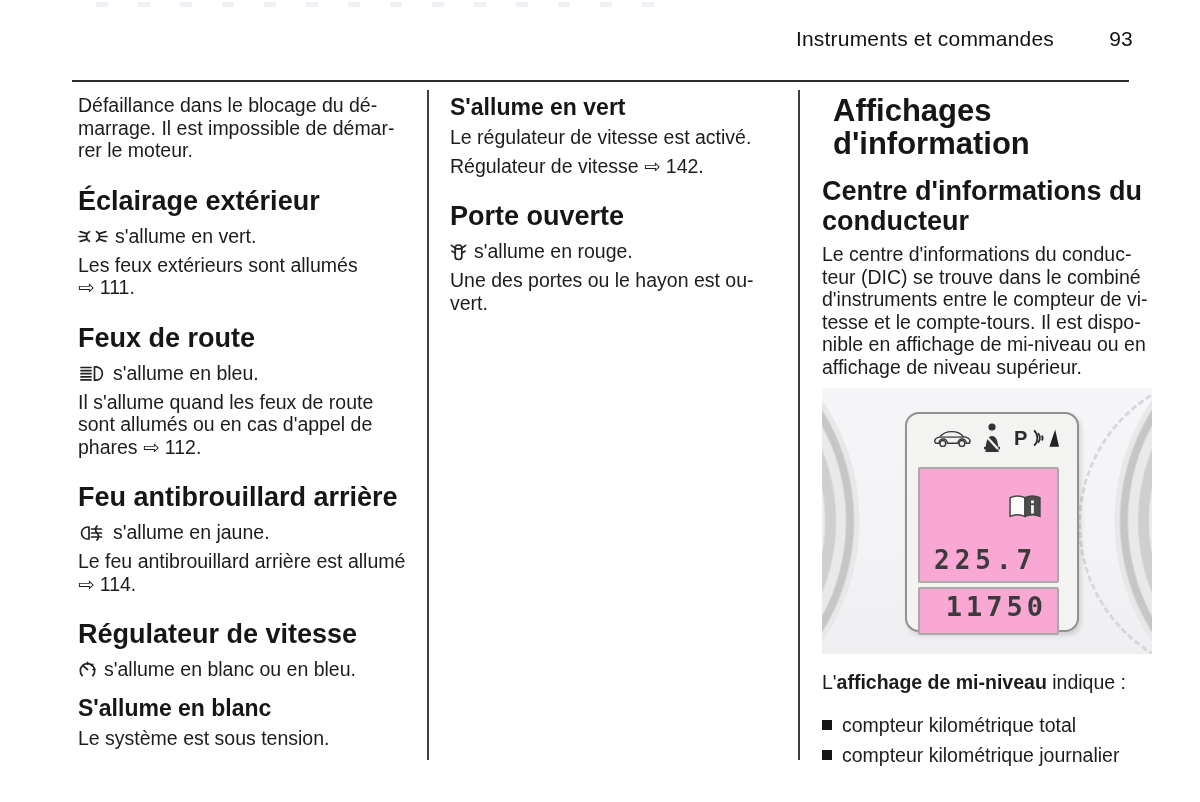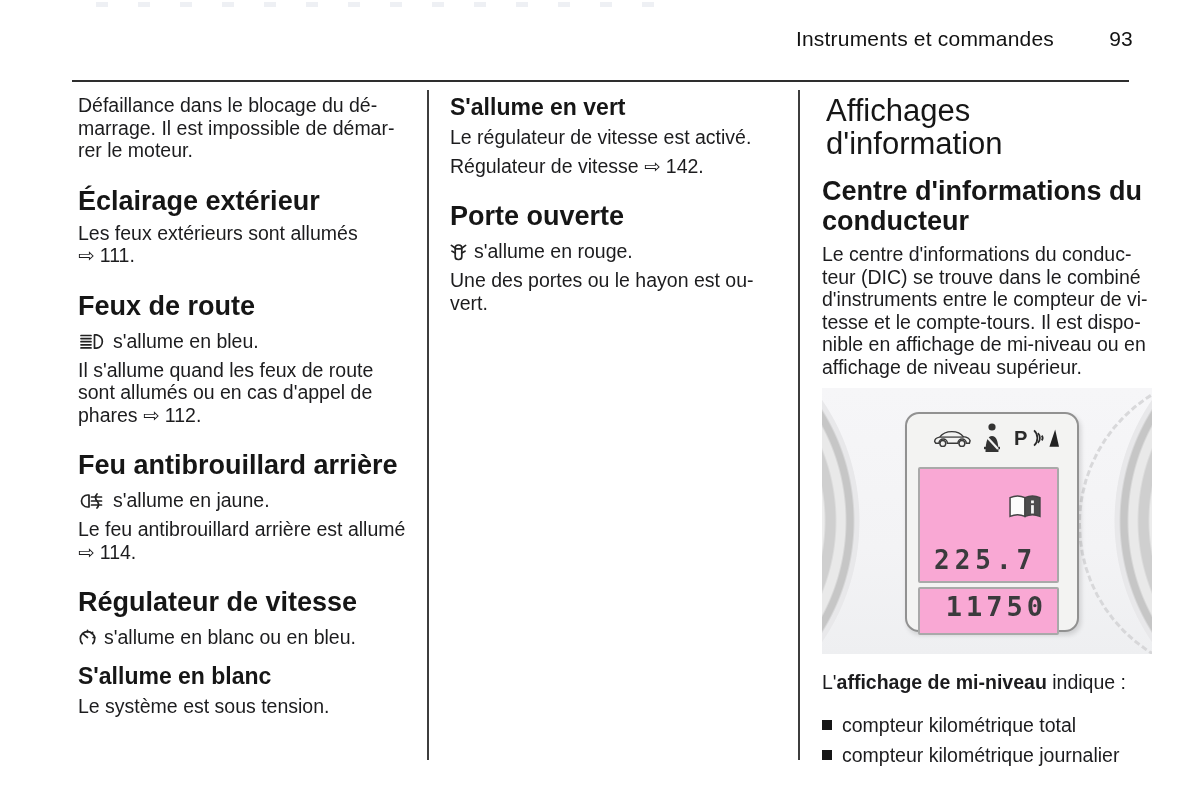--- a/index.html
+++ b/index.html
@@ -19,21 +19,21 @@
   
   .vline{position:absolute;top:90px;height:670px;width:2px;background:#3e3e3e;}
   .vline1{left:427px;} .vline2{left:798px;}
 
   
   .col{position:absolute;top:94px;width:345px;}
   .col1{left:78px;} .col2{left:450px;} .col3{left:822px;width:332px;}
   .col > :first-child{margin-top:0;}
 
   p.body{margin:6px 0 0;font-size:19.5px;line-height:22.5px;white-space:pre-line;}
-  h1{margin:4px;font-size:31px;line-height:33px;font-weight:400;white-space:pre-line;color:#161616;}
+  h1{margin:11px;font-size:31px;line-height:33px;font-weight:700;white-space:pre-line;color:#161616;}
   h2{margin:24px 0 0;font-size:27px;line-height:30px;font-weight:700;white-space:pre-line;color:#161616;}
   h3{margin:14px 0 0;font-size:23px;line-height:26px;font-weight:700;color:#161616;}
   .iconline{display:flex;align-items:center;gap:7px;margin-top:9px;font-size:19.5px;line-height:23px;}
   .iconline svg{flex:none;}
   .ind{stroke:#222;stroke-width:1.7;fill:none;stroke-linecap:round;stroke-linejoin:round;}
 
   
   .dic-image{position:relative;margin-top:10px;width:330px;height:266px;overflow:hidden;
     background:linear-gradient(180deg,#f6f6f8 0%,#f3f3f5 60%,#eeeff1 100%);}
   .ring{position:absolute;width:430px;height:430px;border-radius:50%;top:-82px;
@@ -76,20 +76,29 @@
 
   <div class="vline vline1"></div>
   <div class="vline vline2"></div>
 
   <div class="col col1">
     <p class="body">Défaillance dans le blocage du dé-
 marrage. Il est impossible de démar-
 rer le moteur.</p>
 
     <h2>Éclairage extérieur</h2>
+    <div class="iconline">
+      <svg width="30" height="15" viewBox="0 0 30 15">
+        <path class="ind" d="M11.5 2.7 a5.3 5.3 0 0 0 0 9.6"></path>
+        <path class="ind" d="M18.5 2.7 a5.3 5.3 0 0 1 0 9.6"></path>
+        <path class="ind" d="M8.6 4.6 L2.2 2.6 M8 7.5 L1 7.5 M8.6 10.4 L2.2 12.4"></path>
+        <path class="ind" d="M21.4 4.6 L27.8 2.6 M22 7.5 L29 7.5 M21.4 10.4 L27.8 12.4"></path>
+      </svg>
+      <span>s'allume en vert.</span>
+    </div>
     <p class="body">Les feux extérieurs sont allumés
 ⇨ 111.</p>
 
     <h2>Feux de route</h2>
     <div class="iconline">
       <svg width="28" height="17" viewBox="0 0 28 17">
         <path class="ind" d="M16.5 1.8 h2.2 a6.8 6.8 0 0 1 0 13.4 h-2.2 z"></path>
         <path class="ind" d="M3 2.5 h10 M3 5.6 h10 M3 8.7 h10 M3 11.8 h10 M3 14.9 h10"></path>
       </svg>
       <span>s'allume en bleu.</span>

